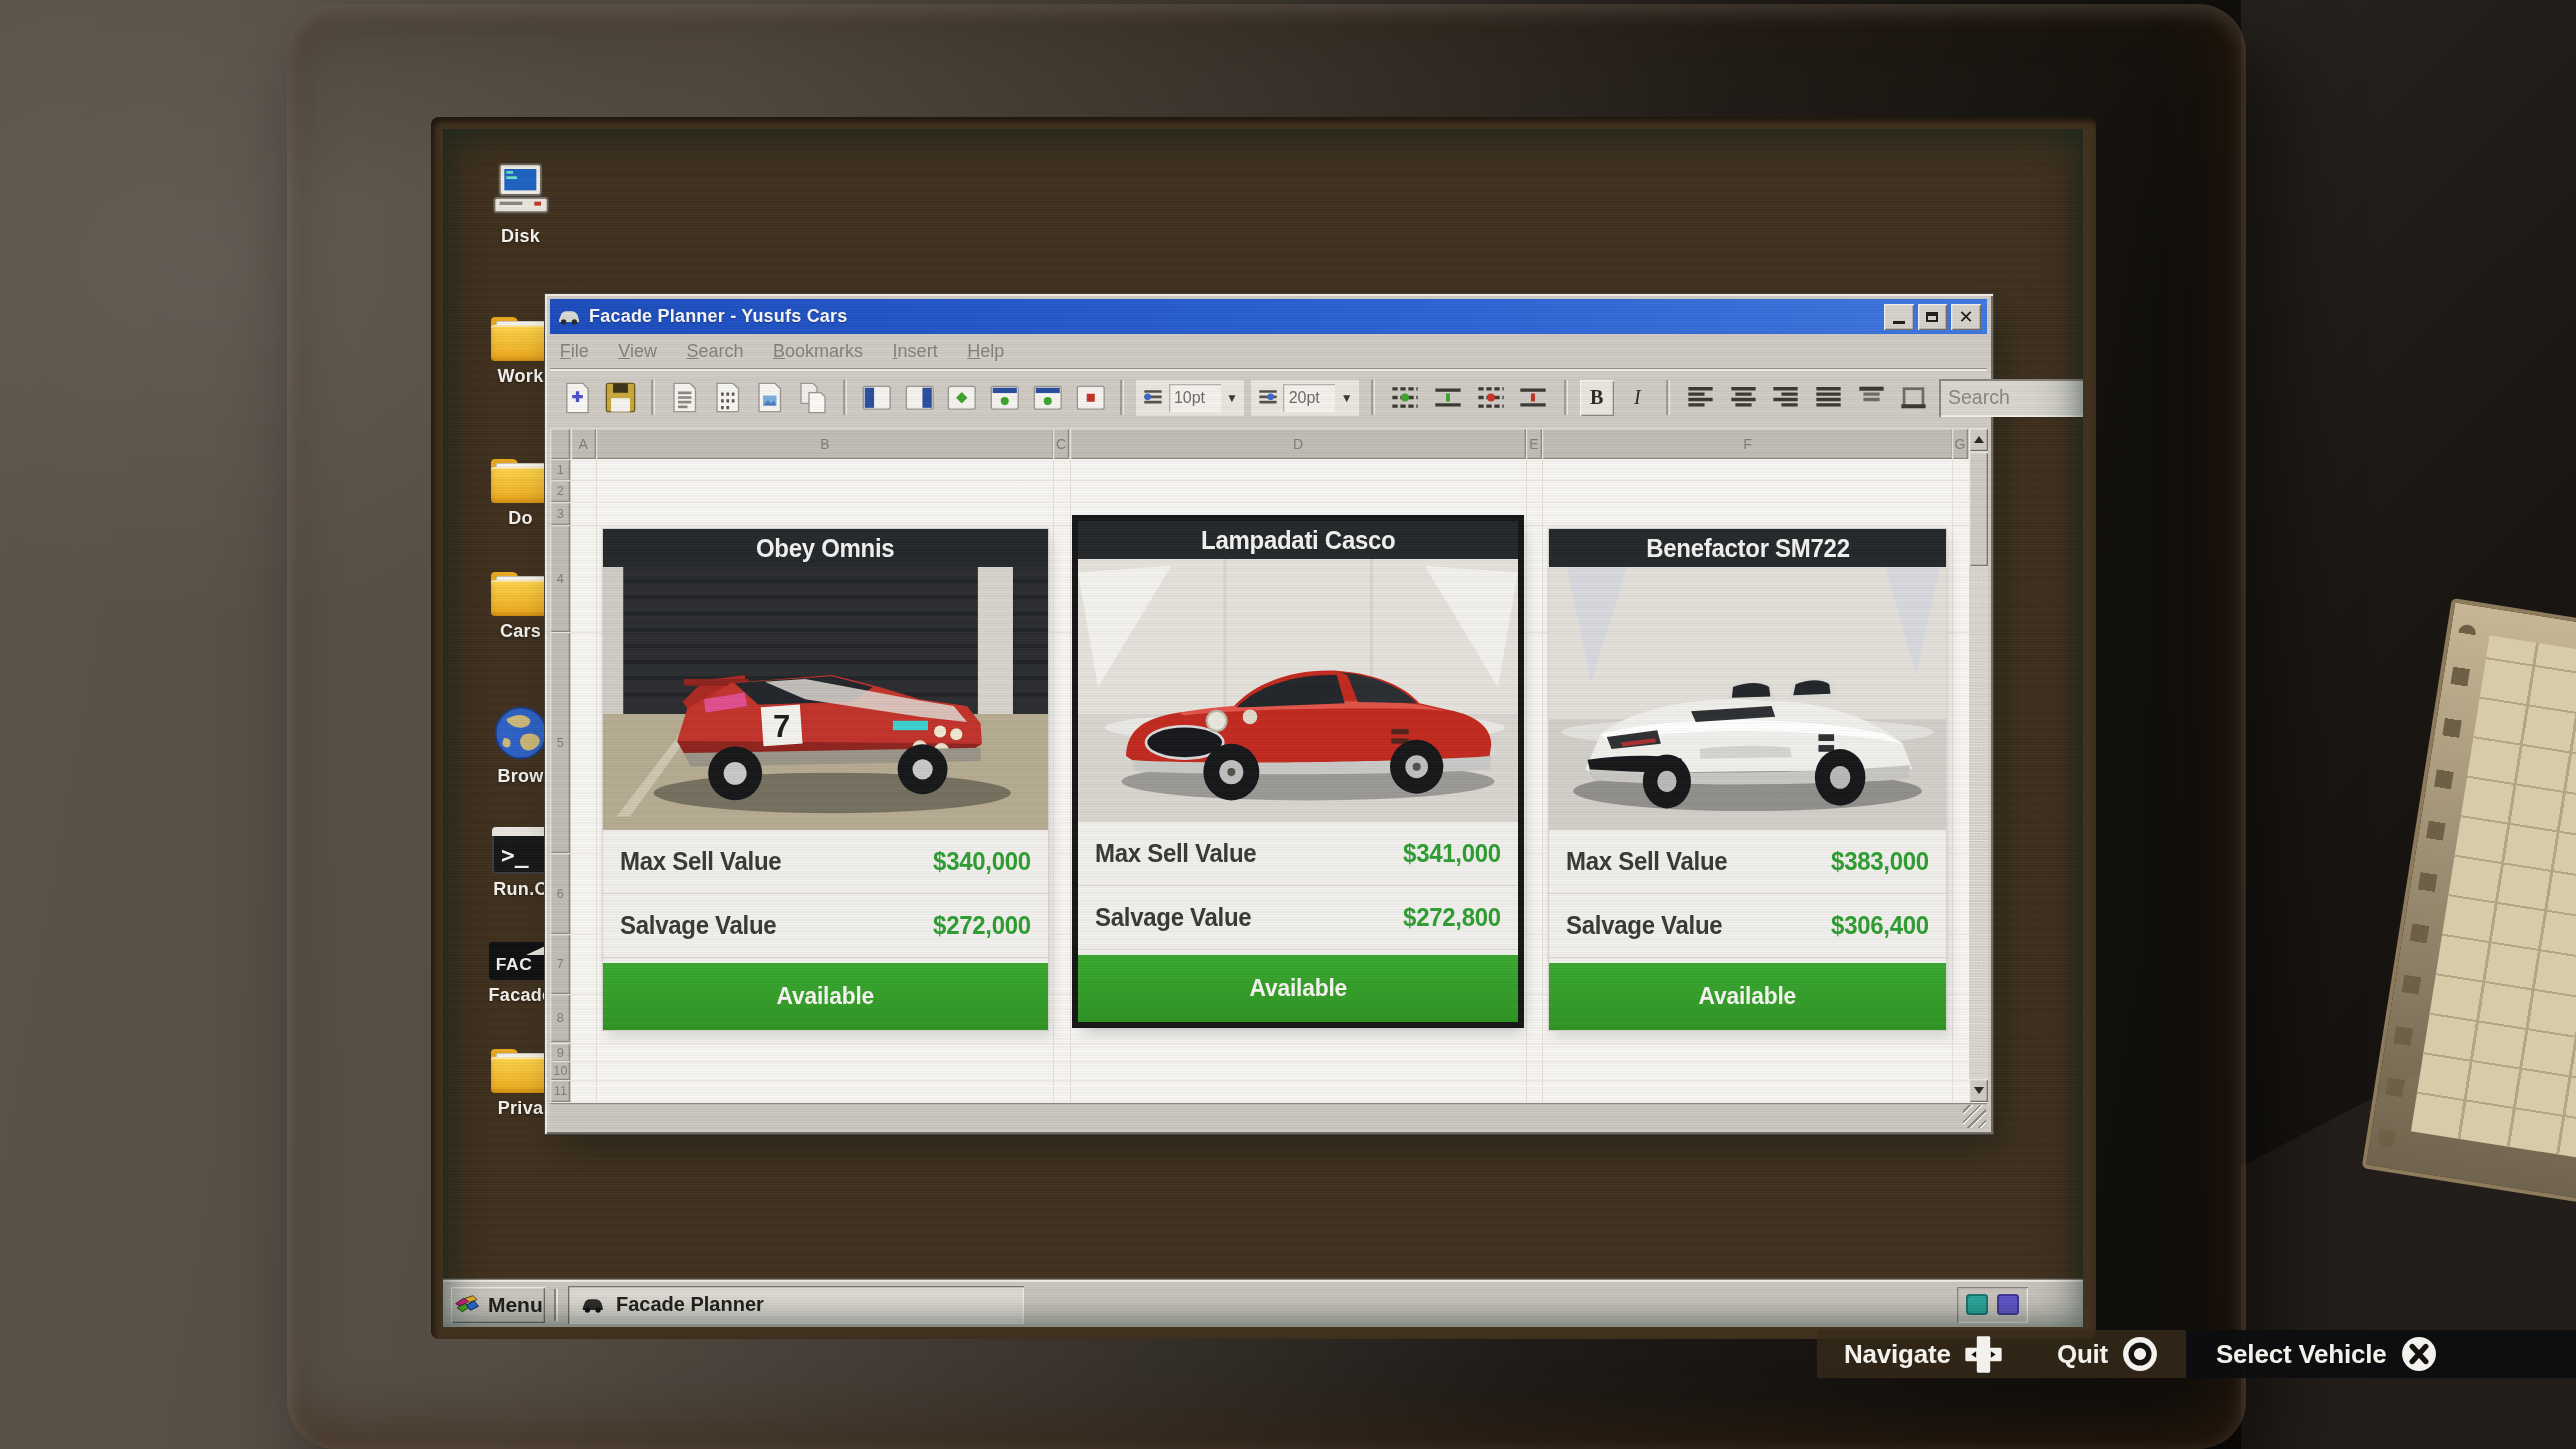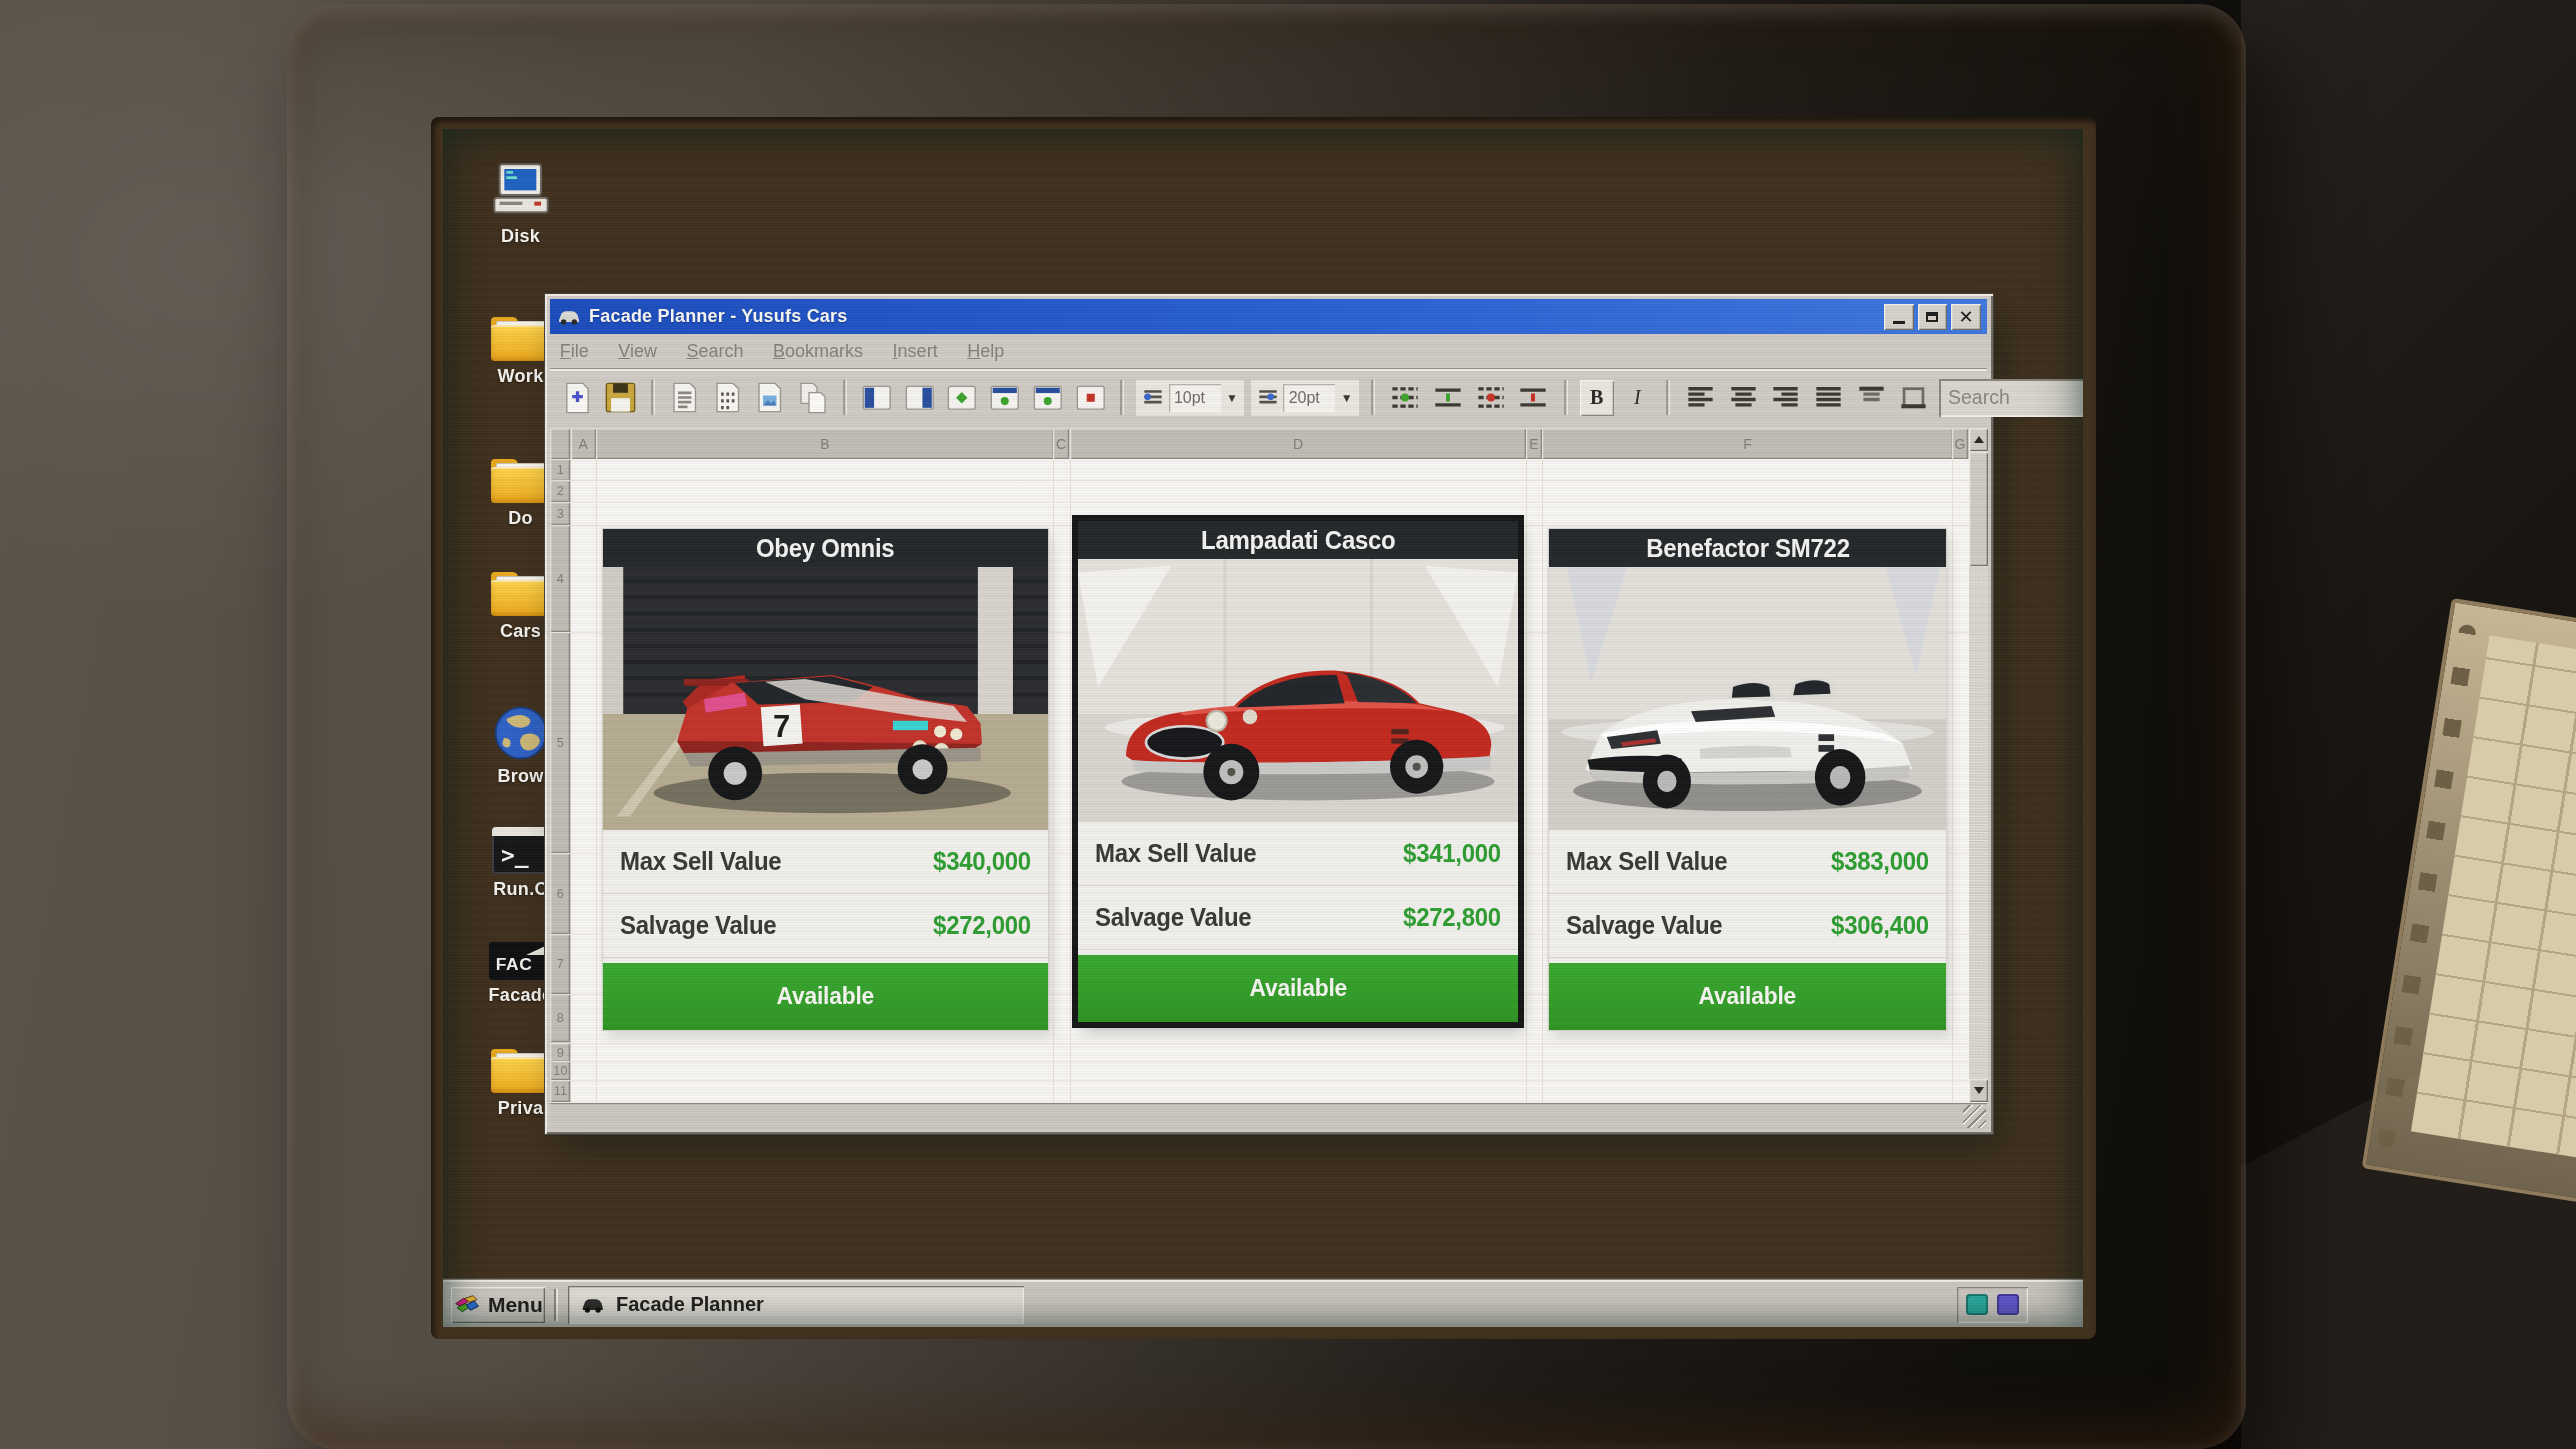--- a/index.html
+++ b/index.html
@@ -648,14 +648,35 @@
       <span>Facade Planner</span>
     </div>
     <div class="tray">
       <div class="trayicon" style="background:#2aa79b;box-shadow:inset 0 0 0 2px #1d776e;"></div>
       <div class="trayicon" style="background:#6157c9;box-shadow:inset 0 0 0 2px #423a96;"></div>
     </div>
   </div>
 </div>
 
 <div class="abs hud">
+  <div class="hud-seg hud-left">
+    <span class="hud-label">Navigate</span>
+    <svg width="39" height="39" viewBox="0 0 58 58">
+      <path d="M21,4 h16 v17 h17 v16 h-17 v17 h-16 v-17 H4 v-16 h17 z" fill="#f2f1ed" stroke="#f2f1ed" stroke-width="4" stroke-linejoin="round"></path>
+      <path d="M18,24 L11,29 L18,34 z" fill="#15120e"></path>
+      <path d="M40,24 L47,29 L40,34 z" fill="#15120e"></path>
+    </svg>
+    <div class="hud-gap"></div>
+    <span class="hud-label">Quit</span>
+    <svg width="38" height="38" viewBox="0 0 56 56">
+      <circle cx="28" cy="28" r="25" fill="#f2f1ed"></circle>
+      <circle cx="28" cy="28" r="13" fill="none" stroke="#15120e" stroke-width="8"></circle>
+    </svg>
+  </div>
+  <div class="hud-seg hud-right">
+    <span class="hud-label">Select Vehicle</span>
+    <svg width="38" height="38" viewBox="0 0 56 56">
+      <circle cx="28" cy="28" r="25" fill="#f2f1ed"></circle>
+      <path d="M18,17 L38,39 M38,17 L18,39" stroke="#15120e" stroke-width="8" stroke-linecap="round"></path>
+    </svg>
+  </div>
 </div>
 
 
 </body></html>

